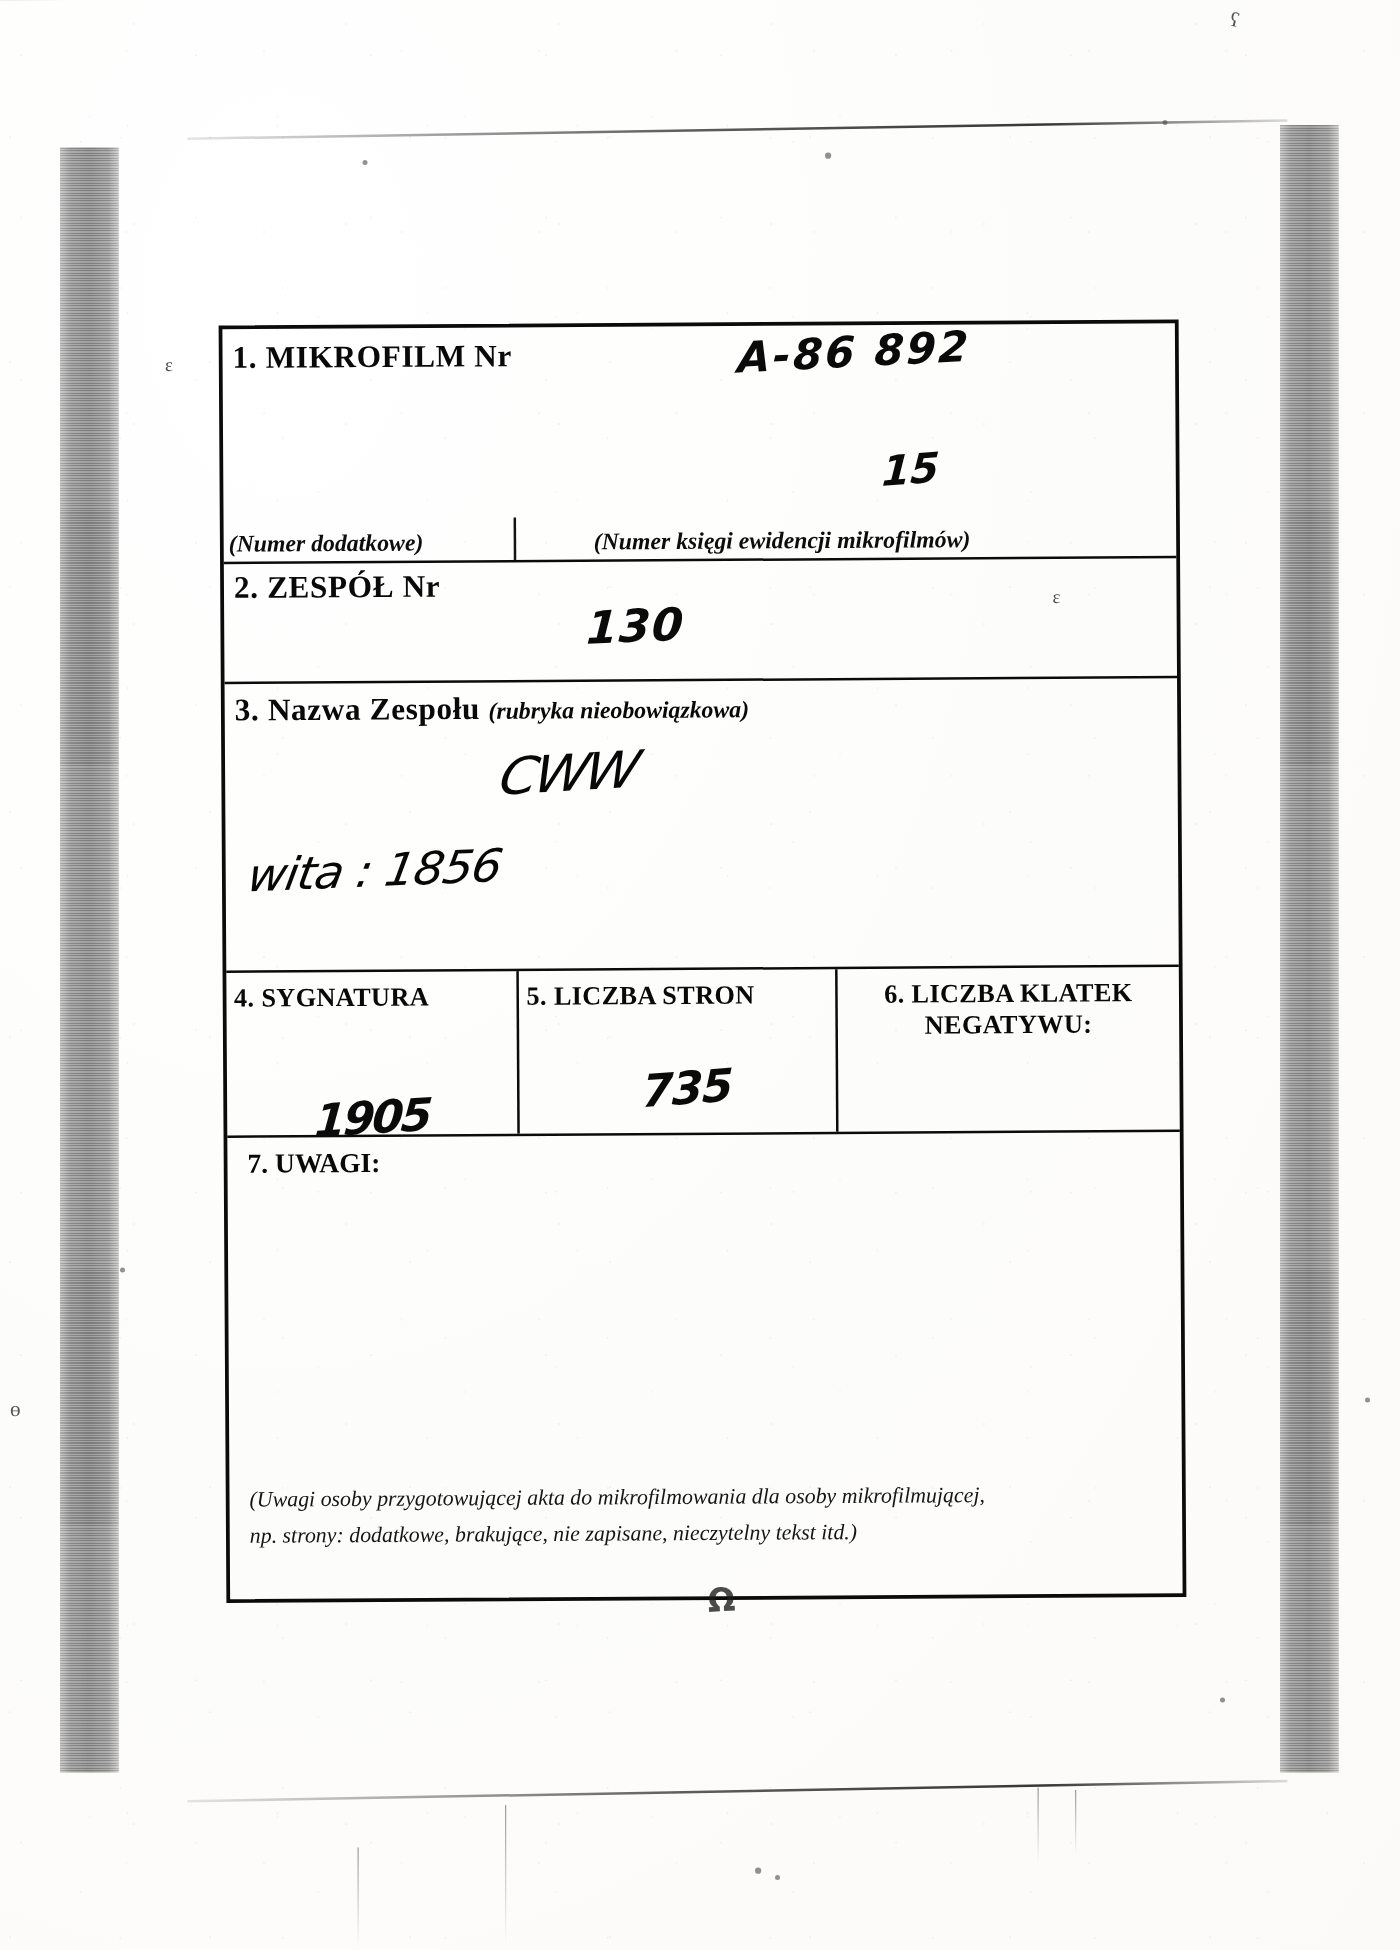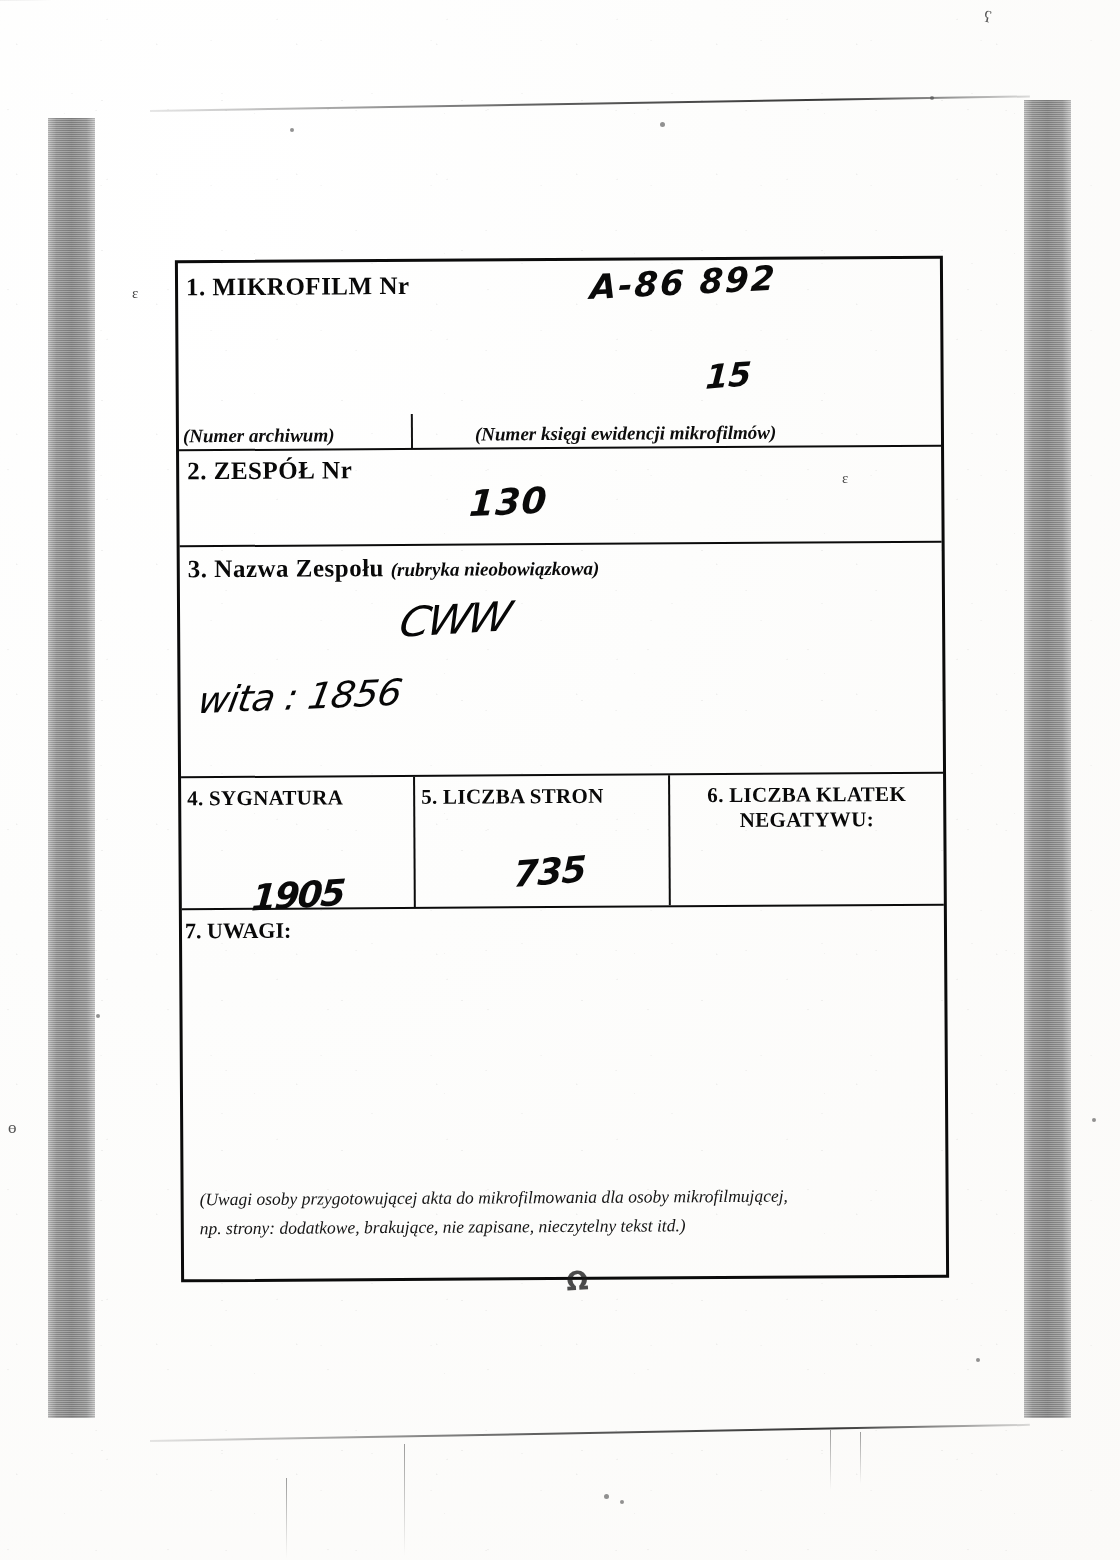--- a/index.html
+++ b/index.html
@@ -166,21 +166,21 @@
     position:absolute;
     font-family:"DejaVu Sans", sans-serif;
     font-size:36px;font-weight:600;font-style:italic;
     color:#0a0a0a;
   }
   #sygnatura-value{left:70px;bottom:-8px;transform:rotate(-3deg) skewX(-8deg);letter-spacing:-2px;}
   #strony-value{left:98px;bottom:14px;transform:rotate(-4deg) skewX(-6deg);letter-spacing:-1px;}
 
   
   #row-uwagi{height:0;flex:1;position:relative;}
-  #uwagi-title{position:absolute;left:3px;top:8px;font-weight:bold;font-size:22px;color:#090909;}
+  #uwagi-title{position:absolute;left:16px;top:8px;font-weight:bold;font-size:22px;color:#090909;}
   #uwagi-note{
     position:absolute;left:16px;bottom:42px;right:10px;
     font-style:italic;font-size:17.5px;line-height:1.62;
     color:#151515;
   }
   #uwagi-stamp{
     position:absolute;left:382px;bottom:-14px;
     font-family:"DejaVu Sans", sans-serif;
     font-size:26px;font-weight:700;color:#1a1a1a;opacity:.78;
     transform:rotate(-3deg);
@@ -230,21 +230,21 @@
 
     <div class="row" id="row-mikrofilm">
       <div class="field-title" id="mikrofilm-title">1. MIKROFILM  Nr</div>
 
       <div id="mikrofilm-number">A-86 892</div>
 
       <div id="ledger-number">15</div>
 
       <div id="sub-divider"></div>
 
-      <div class="sub-label" id="sub-archiwum">(Numer archiwum)</div>
+      <div class="sub-label" id="sub-archiwum">(Numer dodatkowe)</div>
 
       <div class="sub-label" id="sub-ewidencja">(Numer księgi ewidencji mikrofilmów)</div>
     </div>
 
     <div class="row" id="row-zespol">
       <div class="field-title" id="zespol-title">2. ZESPÓŁ  Nr</div>
       <div id="zespol-number">130</div>
     </div>
 
     <div class="row" id="row-nazwa">

